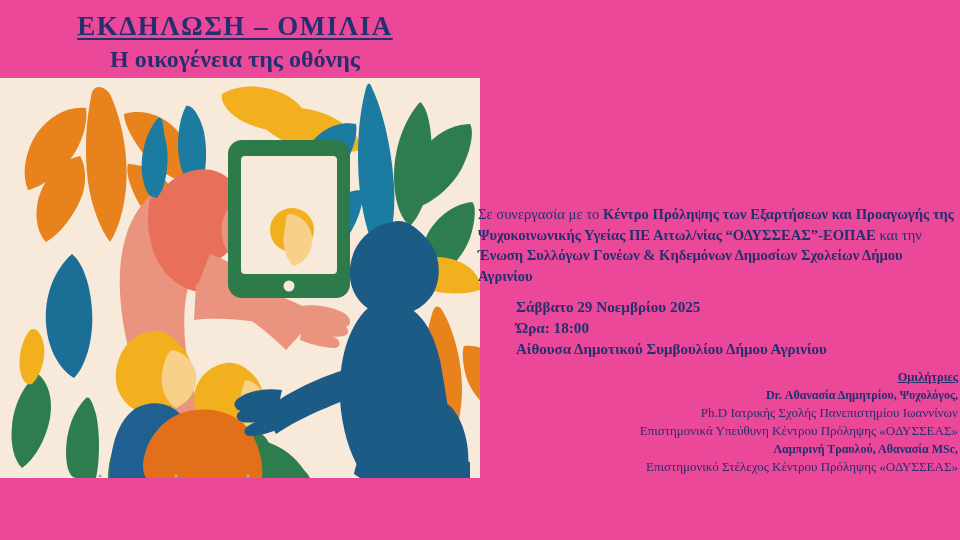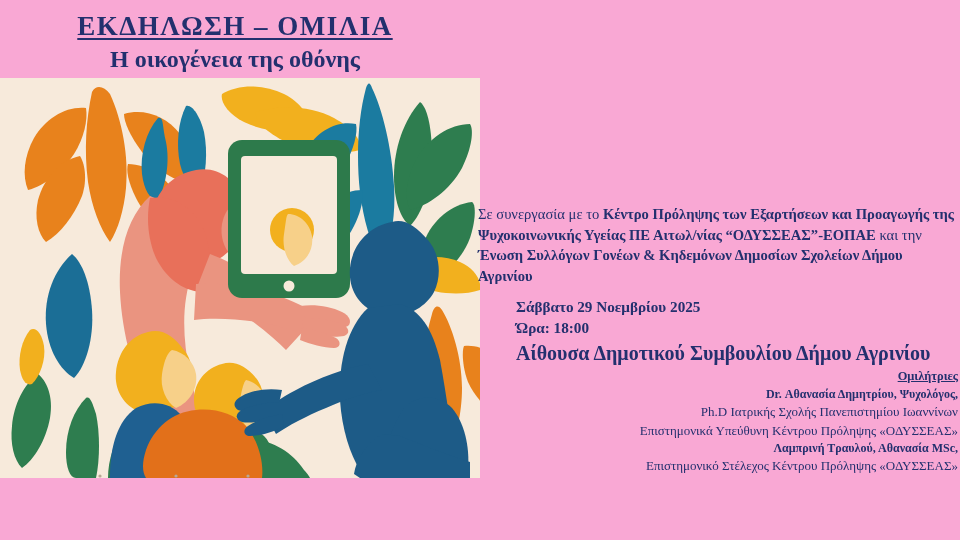--- a/index.html
+++ b/index.html
@@ -3,21 +3,21 @@
 <meta charset="utf-8">
 <title>ΕΚΔΗΛΩΣΗ – ΟΜΙΛΙΑ</title>
 <style>
   html,body{margin:0;padding:0;}
   body{
     width:960px;height:540px;overflow:hidden;
     background:#f7eadb;
     font-family:"Liberation Serif","DejaVu Serif",serif;
     color:#23306e;
   }
-  #poster{position:relative;width:960px;height:540px;background:#f9a8d4;}
+  #poster{position:relative;width:960px;height:540px;background:#ec4899;}
 
   
   #title-block{position:absolute;left:0;top:10px;width:470px;text-align:center;z-index:40;}
   #title-main{
     font-size:27px;font-weight:bold;letter-spacing:1.5px;
     color:#23306e;text-decoration:underline;text-underline-offset:3px;
     line-height:1.25;white-space:nowrap;
   }
   #title-sub{
     font-size:24px;font-weight:bold;color:#23306e;
@@ -29,23 +29,23 @@
   #artwork svg{display:block;width:480px;height:400px;}
 
   
   #info{position:absolute;left:478px;top:204px;width:480px;z-index:40;}
   .ctr{text-align:left;}
   .rgt{text-align:right;}
   .lft{text-align:left;}
   #collab{font-size:14.6px;line-height:1.42;color:#23306e;}
   #collab b{font-weight:bold;}
   #when{margin-top:9px;font-size:15.2px;font-weight:bold;line-height:1.42;color:#23306e;margin-left:38px;}
-  #when .venue{font-size:20px;}
+  #when .venue{font-size:15px;}
   #when .former{font-style:italic;font-size:14.4px;}
-  #speakers{margin-top:1px;font-size:13px;line-height:1.42;color:#23306e;}
+  #speakers{margin-top:9px;font-size:13px;line-height:1.42;color:#23306e;}
   #speakers .hdr{font-weight:bold;text-decoration:underline;font-size:12.4px;}
   #speakers .nm{font-weight:bold;font-size:12px;}
   #speakers .cr{font-size:13px;}
 </style>
 </head>
 <body>
 
 <div id="poster">
 
   <div id="title-block">

